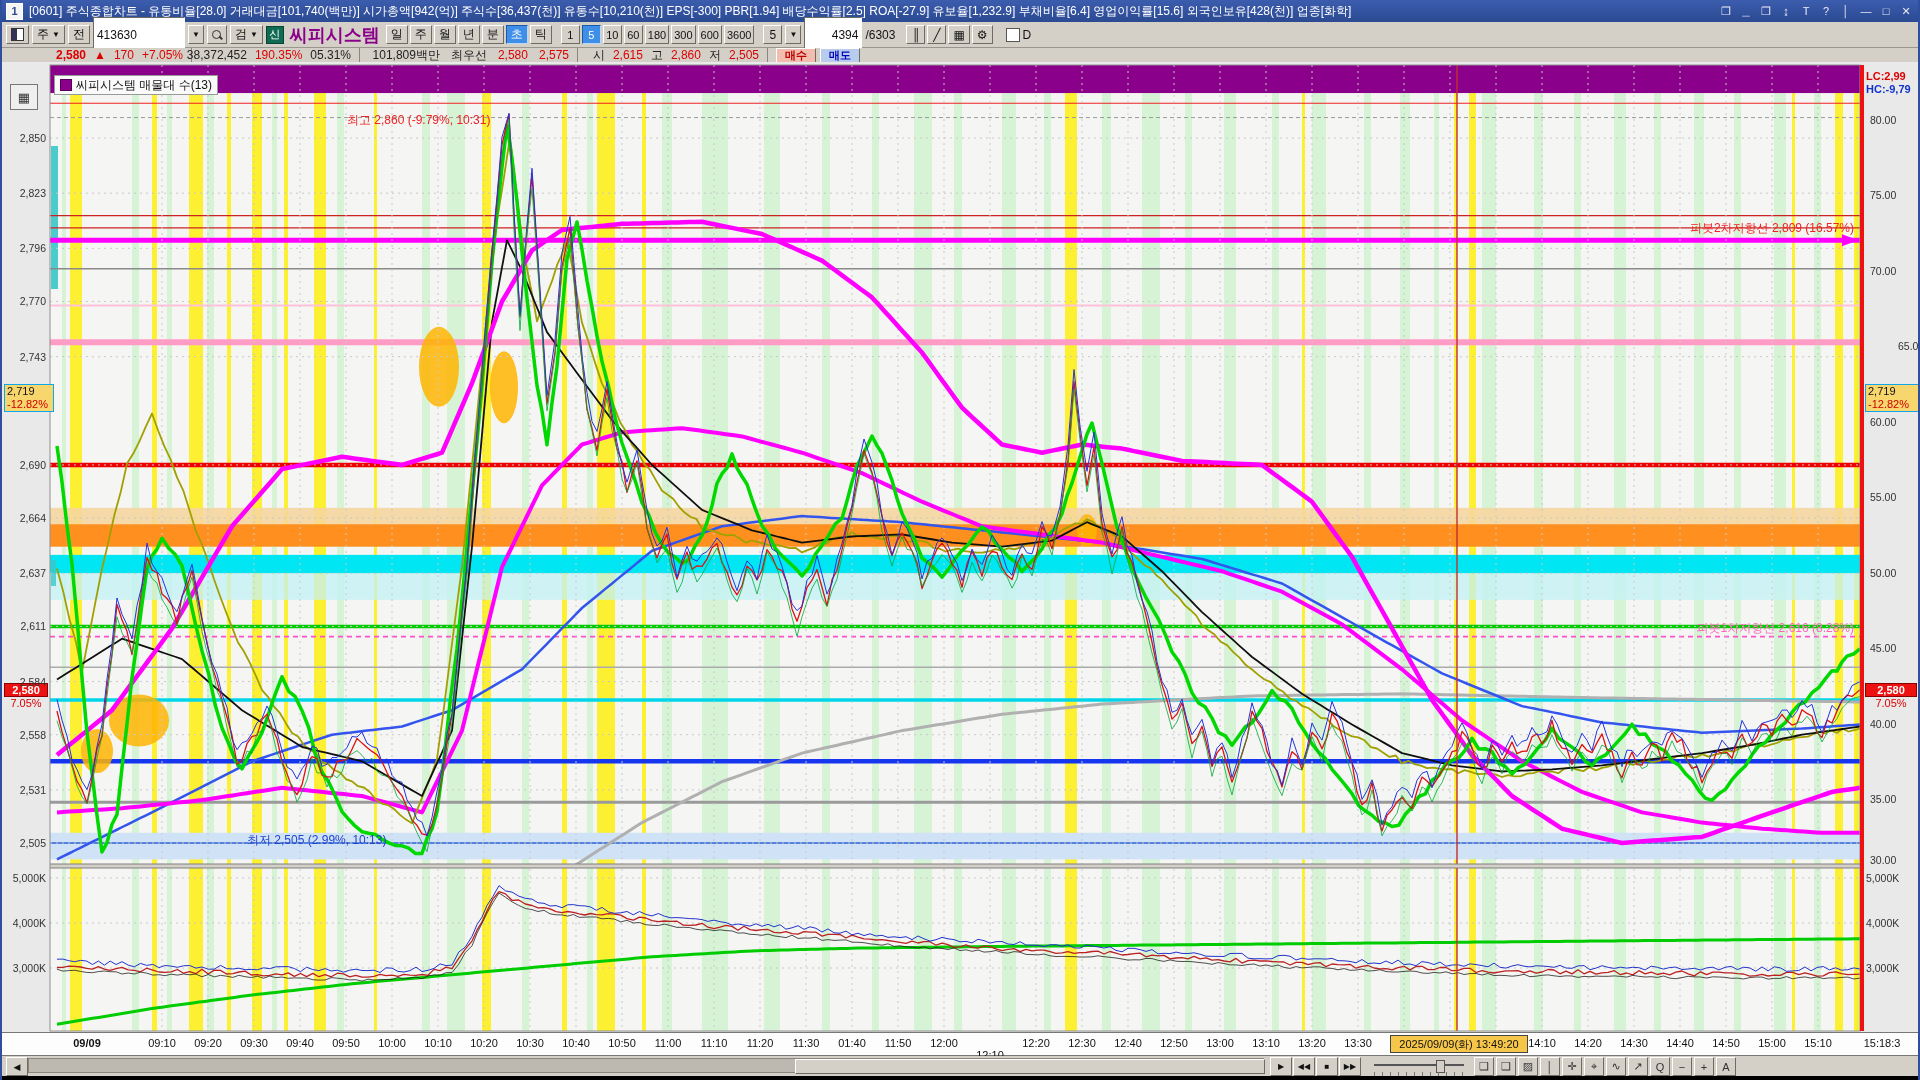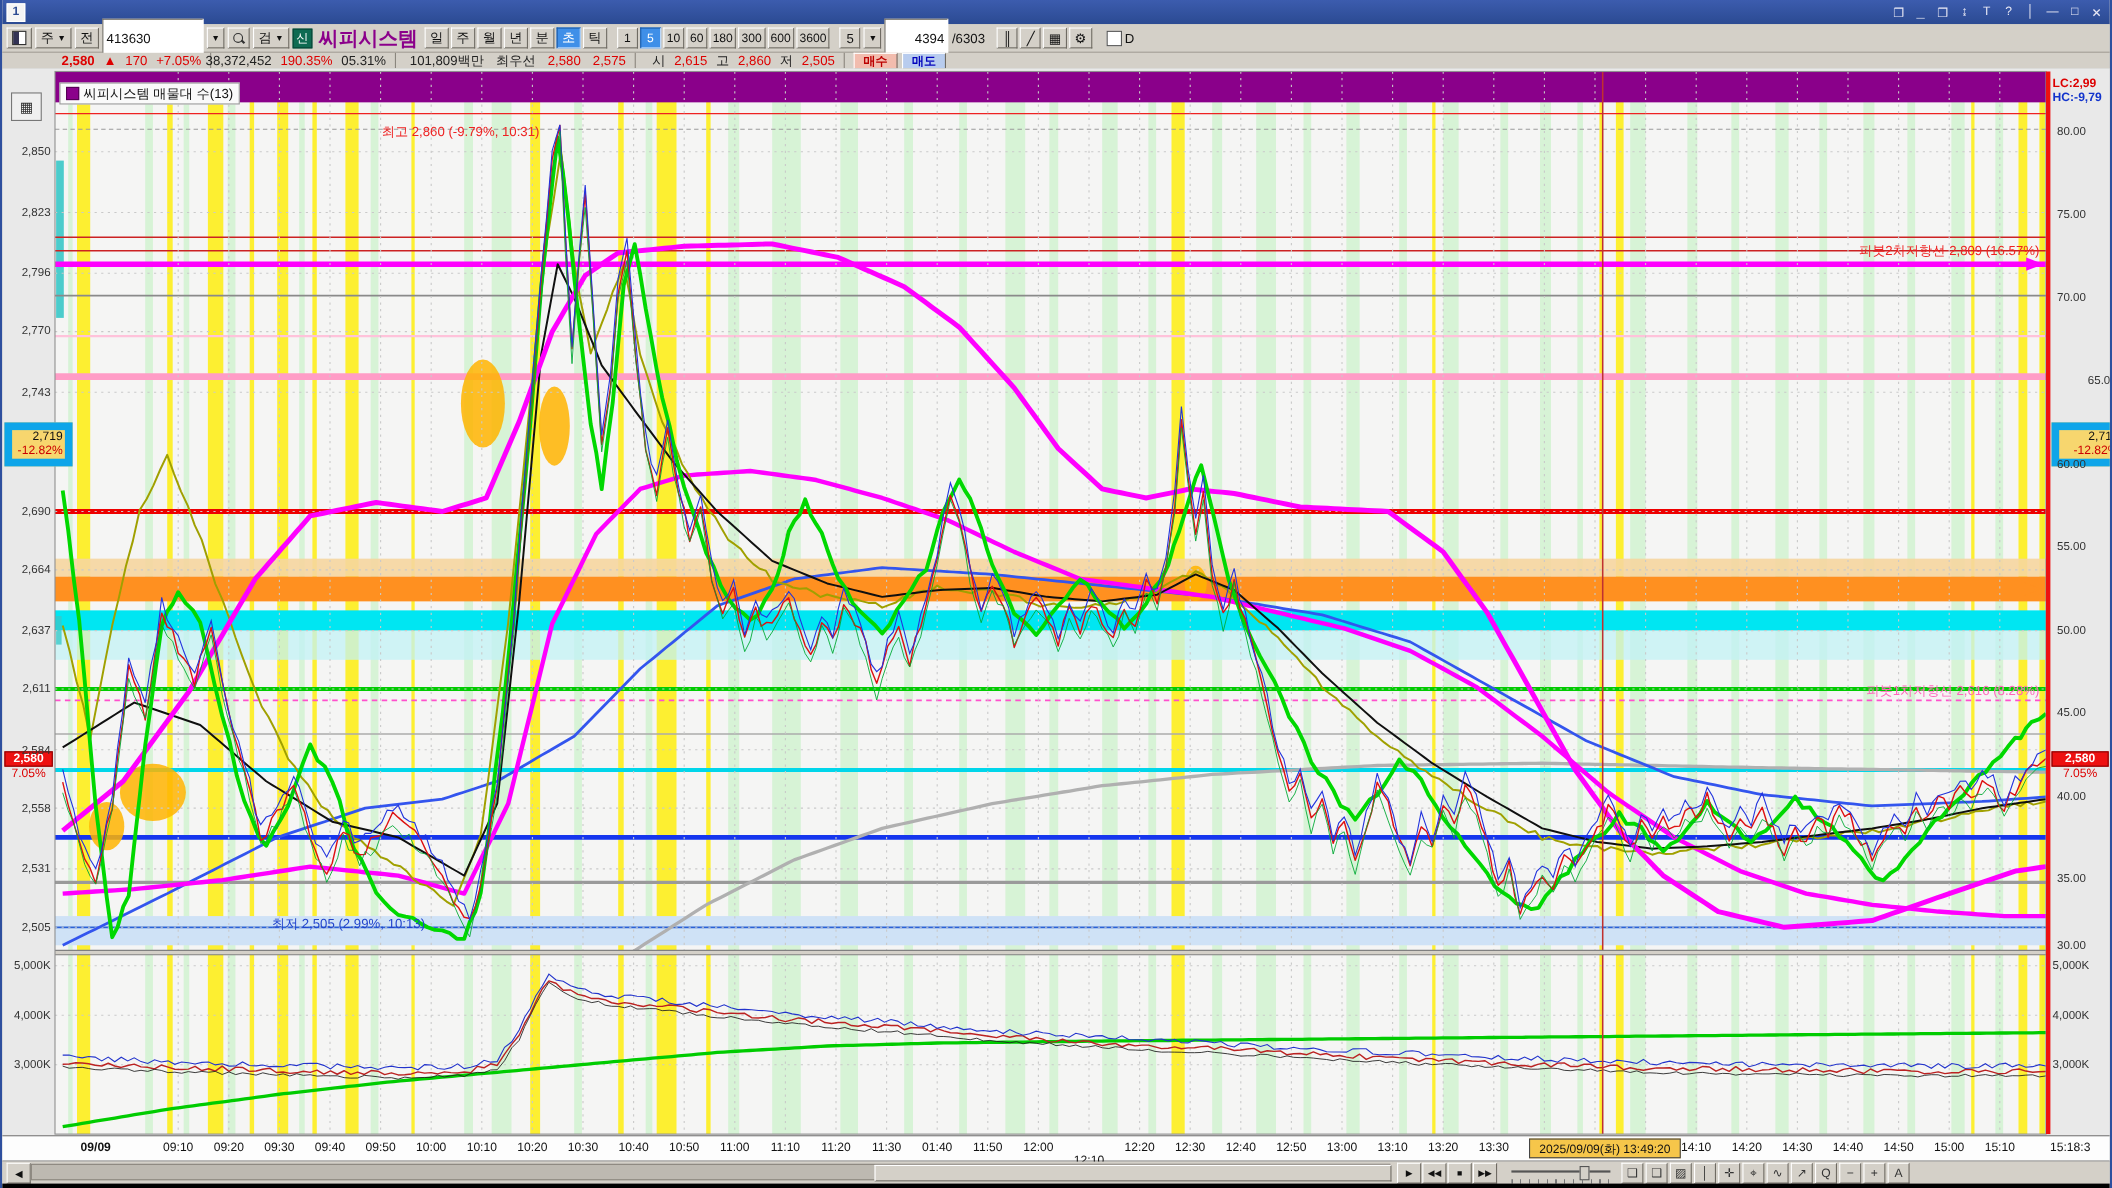--- a/index.html
+++ b/index.html
@@ -51,21 +51,21 @@
   .axlabel{position:absolute;font-size:10.5px;color:#333;white-space:nowrap;}
   .axlabel.l{width:44px;text-align:right;}
   .gridbtn{position:absolute;left:8px;top:22px;width:26px;height:24px;background:#efefef;border:1px solid #777;
            display:flex;align-items:center;justify-content:center;font-size:13px;color:#333;}
   .paneltab{position:absolute;left:52px;top:13px;background:#fafafa;border:1px solid #999;height:18px;
             display:flex;align-items:center;gap:4px;padding:0 5px;font-size:12px;color:#111;}
   .paneltab .pic{width:10px;height:10px;background:#8b008b;border:1px solid #550055;display:inline-block;}
   .pricebox{position:absolute;text-align:center;font-size:11px;line-height:12px;}
   .pricebox .pline{background:#ee1111;color:#fff;font-weight:bold;padding:0 2px;border:1px solid #880000;}
   .pricebox .pct{color:#dd0000;background:transparent;}
-  .orangebox{position:absolute;background:#f7d66e;border:7px solid #0ea5e9;text-align:right;
+  .orangebox{position:absolute;background:#f7d66e;border:1px solid #0ea5e9;text-align:left;
              font-size:11px;line-height:13px;padding:0 2px;}
   .orangebox .op{color:#111;} .orangebox .opct{color:#cc0000;}
   .annot{position:absolute;font-size:12px;white-space:nowrap;z-index:5;}
   .lchc{position:absolute;left:1864px;top:8px;font-size:11px;font-weight:bold;line-height:13px;z-index:5;}
   
   .timebar{position:absolute;left:0;top:1032px;width:100%;height:24px;background:#fdfdfd;
            border-top:1px solid #777;border-bottom:1px solid #777;box-sizing:border-box;}
   .tlabel{position:absolute;top:4px;font-size:11px;color:#111;transform:translateX(-50%);white-space:nowrap;}
   .tlabel.first{font-weight:bold;}
   .datebox{position:absolute;left:1388px;top:2px;width:138px;height:18px;background:#f6c64a;border:1px solid #444;
@@ -88,20 +88,21 @@
                display:flex;align-items:center;justify-content:center;font-size:11px;color:#333;}
   .blackbar{position:absolute;left:0;top:1076px;width:100%;height:4px;background:#000;}
 </style>
 </head>
 <body>
 
 <div id="app">
 
   <div class="titlebar">
     <div class="title-badge">1</div>
+    <div class="title-text">[0601] 주식종합차트 - 유통비율[28.0] 거래대금[101,740(백만)] 시가총액[942(억)] 주식수[36,437(천)] 유통수[10,210(천)] EPS[-300] PBR[1.94] 배당수익률[2.5] ROA[-27.9] 유보율[1,232.9] 부채비율[6.4] 영업이익률[15.6] 외국인보유[428(천)] 업종[화학]</div>
     <div class="title-icons" id="title-icons">
         <span class="tic">❐</span>
         <span class="tic">＿</span>
         <span class="tic">❐</span>
         <span class="tic">↨</span>
         <span class="tic">T</span>
         <span class="tic">?</span>
         <span class="tic">│</span>
         <span class="tic">—</span>
         <span class="tic">□</span>

